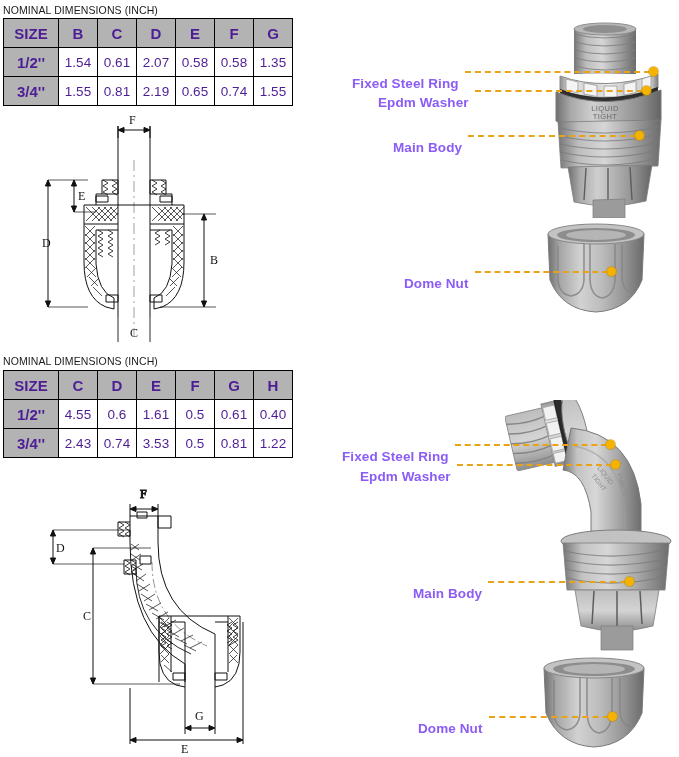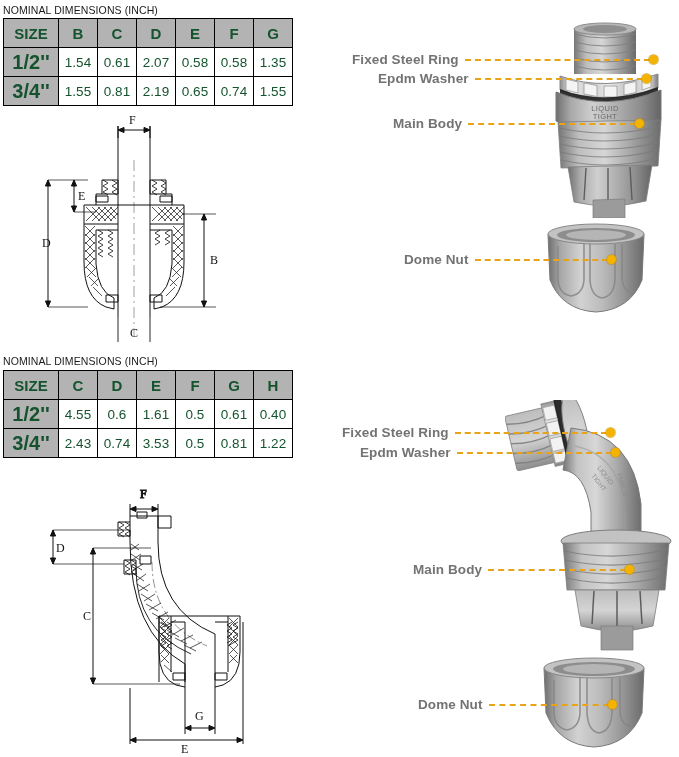--- a/index.html
+++ b/index.html
@@ -4,29 +4,29 @@
 <style>
   html,body{margin:0;padding:0;background:#ffffff;}
   body{width:679px;height:757px;position:relative;overflow:hidden;
        font-family:"Liberation Sans","DejaVu Sans",sans-serif;color:#111;}
   .abs{position:absolute;}
 
   
   .tbl-caption{font-size:10.5px;letter-spacing:.1px;color:#1a1a1a;white-space:nowrap;}
   table.dim{border-collapse:collapse;table-layout:fixed;}
   table.dim td{border:1px solid #000;text-align:center;vertical-align:middle;
-               font-size:14px;font-weight:bold;color:#14532d;background:#ffffff;
+               font-size:14px;font-weight:bold;color:#4c1d95;background:#ffffff;
                height:28px;padding:0;}
   table.dim tr.hdr td{background:#b3b3b3;font-size:15px;font-weight:bold;}
-  table.dim td.sz{background:#b3b3b3;font-size:20px;font-weight:bold;}
+  table.dim td.sz{background:#b3b3b3;font-size:15px;font-weight:bold;}
   table.dim td.val{font-weight:normal;font-size:13.5px;}
 
   
   .callout{display:flex;align-items:center;white-space:nowrap;}
-  .callout .txt{font-size:13.5px;font-weight:bold;color:#737373;letter-spacing:.1px;}
+  .callout .txt{font-size:13.5px;font-weight:bold;color:#8b5cf6;letter-spacing:.1px;margin-top:24px;}
   .lead{height:0;border-top:2px dashed #e8a317;margin-left:6px;}
   .dot{width:9px;height:9px;border-radius:50%;background:#f5b301;
        box-shadow:0 0 0 1px rgba(200,140,0,.55);flex:0 0 auto;margin-left:-1px;}
 
   
   .draw{position:absolute;}
   .draw svg{display:block;}
 
   
   .photo{position:absolute;}

